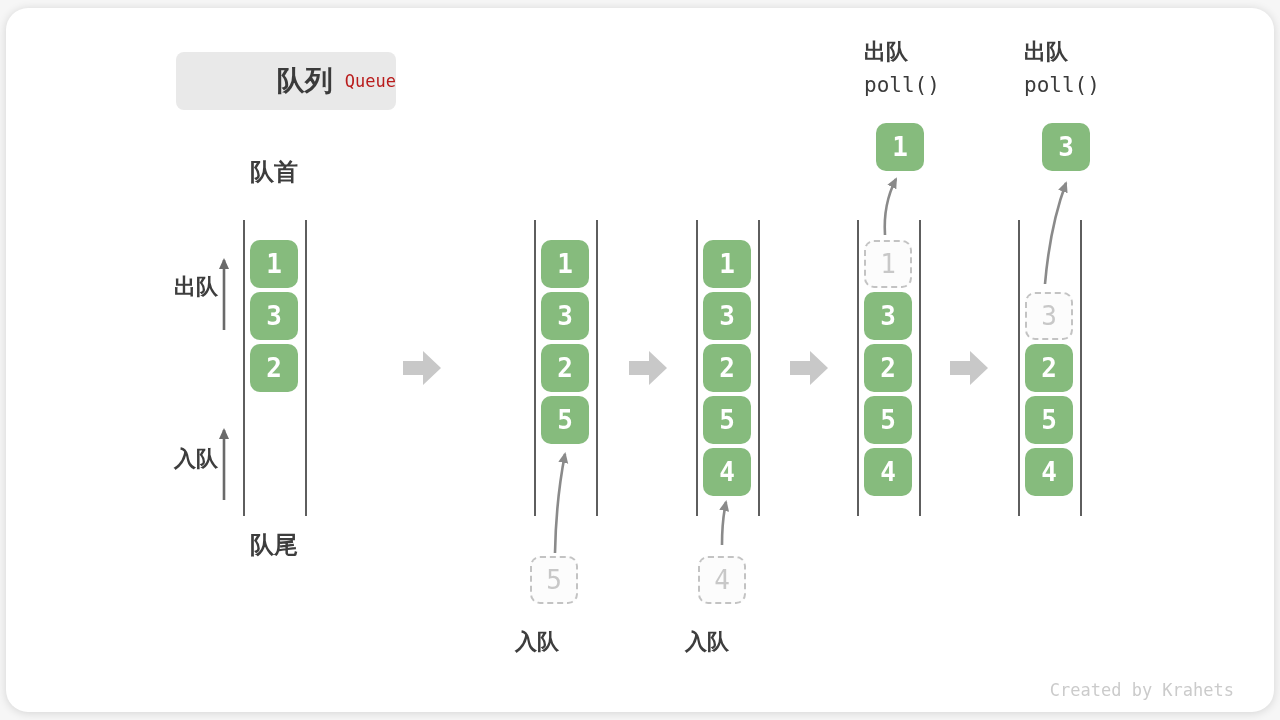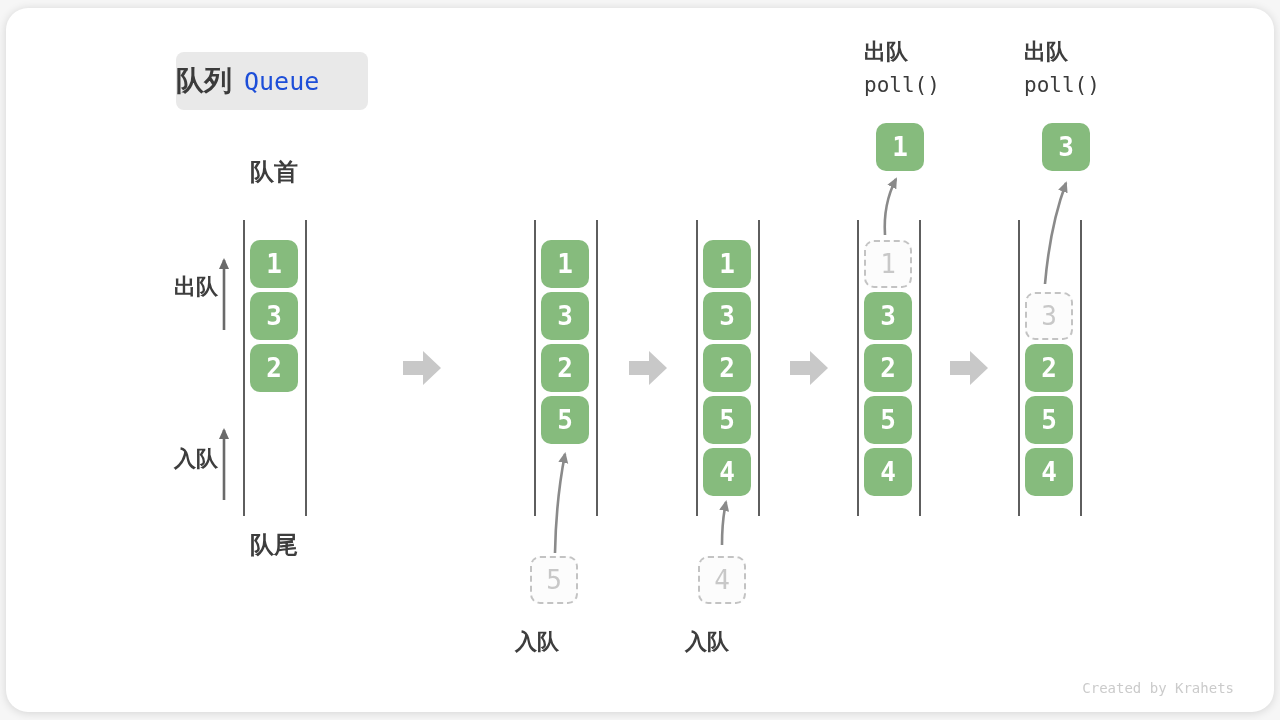--- a/index.html
+++ b/index.html
@@ -1,39 +1,39 @@
 <!DOCTYPE html>
 <html style="--green: #86bb7d; --codegreen: #5aa14e;"><head>
 <meta charset="utf-8">
 <style>
   html,body{margin:0;padding:0;background:#f6f6f6;}
   .canvas{position:relative;width:1280px;height:720px;overflow:hidden;
           font-family:"Liberation Sans",sans-serif;color:#3b3b3b;}
   .card{position:absolute;left:6px;top:8px;right:6px;bottom:8px;background:#ffffff;
         border-radius:22px;box-shadow:0 1px 10px rgba(0,0,0,.14);}
-  .badge{position:absolute;left:170px;top:44px;width:192px;height:58px;background:#e9e9e9;
-         border-radius:8px;display:flex;align-items:center;justify-content:flex-start;gap:12px;}
+  .badge{position:absolute;left:170px;top:44px;width:220px;height:58px;background:#e9e9e9;
+         border-radius:8px;display:flex;align-items:center;justify-content:flex-end;gap:12px;}
   .badge .zh{font-size:28px;font-weight:bold;color:#3b3b3b;}
-  .badge .en{font-family:"DejaVu Sans Mono",monospace;font-size:25px;color:#1d4ed8;}
+  .badge .en{font-family:"DejaVu Sans Mono",monospace;font-size:17px;color:#b91c1c;}
   .lbl{position:absolute;font-weight:bold;color:#3d3d3d;}
   .lbl.endpoint{left:237px;width:62px;text-align:center;font-size:24px;}
   .lbl.side{left:146px;width:66px;text-align:right;font-size:22px;}
   .vline{position:absolute;top:212px;width:2px;height:296px;background:#5e5e5e;}
   .box{position:absolute;width:48px;height:48px;border-radius:10px;box-sizing:border-box;
        display:flex;align-items:center;justify-content:center;
        font-family:"DejaVu Sans Mono",monospace;font-size:26px;font-weight:bold;color:#ffffff;}
   .box.filled{background:var(--green,#86bb7d);}
   .box.dashed{background:#fcfcfc;border:2px dashed #c3c3c3;color:#c8c8c8;font-weight:normal;}
   .cap{position:absolute;line-height:32px;}
   .cap .action{font-size:22px;font-weight:600;color:#3d3d3d;}
   .cap .code{font-family:"DejaVu Sans Mono",monospace;font-size:21px;color:#3b3b3b;line-height:34px;}
   .cap .code .arg{color:var(--codegreen,#5aa14e);font-weight:bold;}
   svg.overlay{position:absolute;left:0;top:0;pointer-events:none;}
   .watermark{position:absolute;right:40px;top:672px;font-family:"DejaVu Sans Mono",monospace;
-             font-size:14px;color:#cbcbcb;}
+             font-size:17px;color:#cbcbcb;}
 </style>
 </head>
 <body>
 
 <div class="canvas">
   <div class="card">
 
     <div class="badge">
       <span class="zh">队列</span>
       <span class="en">Queue</span>

